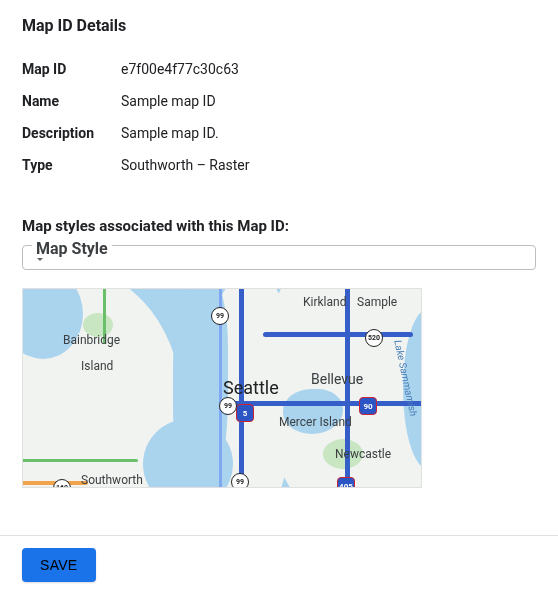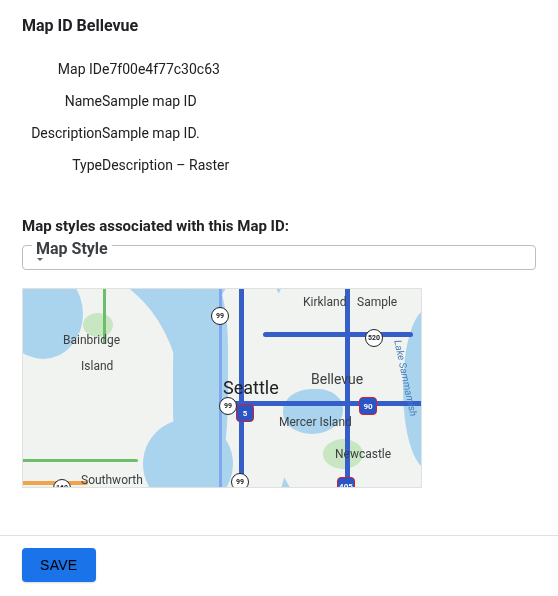--- a/index.html
+++ b/index.html
@@ -20,25 +20,24 @@
     }
     .details-table {
       width: 100%;
       margin-bottom: 36px;
     }
     .details-row {
       display: flex;
       padding: 8px 0;
     }
     .details-label {
-      width: 80px;
-      font-weight: 400;
+      width: 99px;
+      font-weight: 700;
       font-size: 14px;
       flex-shrink: 0;
-      text-align: right;
     }
     .details-value {
       font-size: 14px;
       color: #202124;
     }
     .assoc-title {
       font-size: 15px;
       font-weight: 700;
       margin-bottom: 10px;
     }
@@ -153,37 +152,37 @@
       font-weight: 500;
       letter-spacing: .3px;
       cursor: pointer;
       box-shadow: 0 1px 2px rgba(0,0,0,.15);
     }
   </style>
 </head>
 <body>
 
 <div>
-  <div class="section-title">Map ID Bellevue</div>
+  <div class="section-title">Map ID Details</div>
   <div class="details-table">
     <div class="details-row">
       <div class="details-label">Map ID</div>
       <div class="details-value">e7f00e4f77c30c63</div>
     </div>
     <div class="details-row">
       <div class="details-label">Name</div>
       <div class="details-value">Sample map ID</div>
     </div>
     <div class="details-row">
       <div class="details-label">Description</div>
       <div class="details-value">Sample map ID.</div>
     </div>
     <div class="details-row">
       <div class="details-label">Type</div>
-      <div class="details-value">Description – Raster</div>
+      <div class="details-value">Southworth – Raster</div>
     </div>
   </div>
 </div>
 
 <div>
   <div class="assoc-title">Map styles associated with this Map ID:</div>
 
   <div class="select-wrap">
     <span class="floating-label">Map Style</span>
     <div class="select-value">

